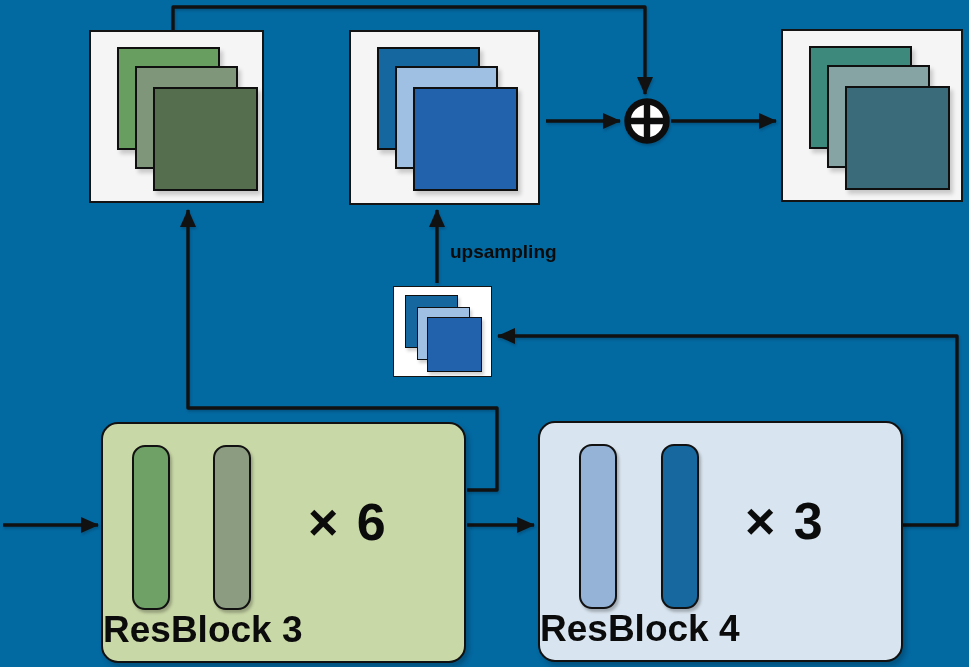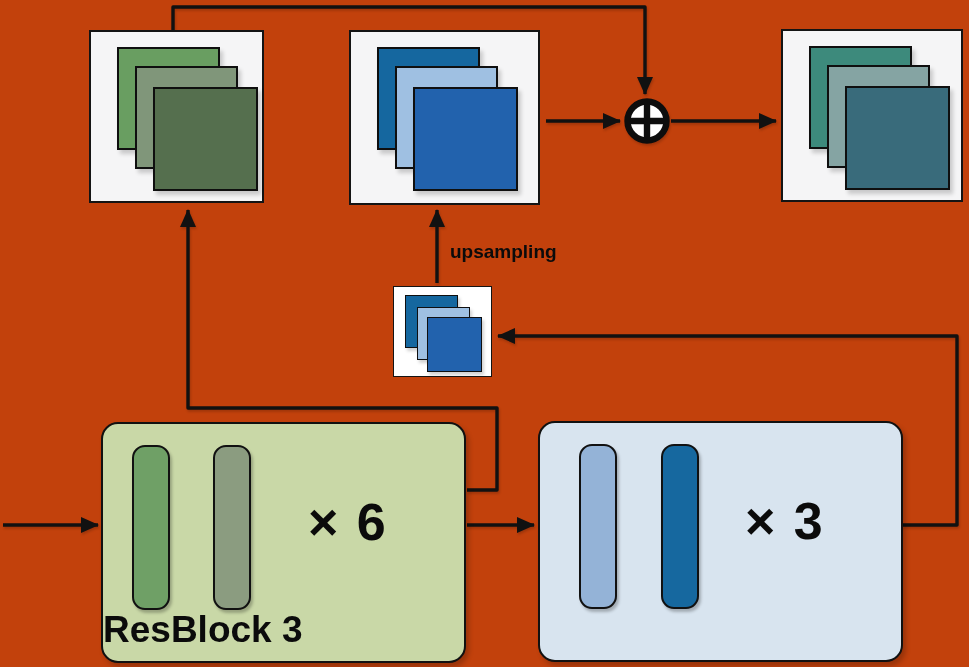--- a/index.html
+++ b/index.html
@@ -1,17 +1,17 @@
 <!DOCTYPE html>
 <html><head>
 <meta charset="utf-8">
 <style>
   html,body{margin:0;padding:0;background:#ffffff;}
   .canvas{
-    position:relative;width:969px;height:667px;background:#c2410c;overflow:hidden;
+    position:relative;width:969px;height:667px;background:#0369a1;overflow:hidden;
     font-family:"Liberation Sans","DejaVu Sans",sans-serif;color:#0b0b0b;
   }
   
   svg.connectors{position:absolute;left:0;top:0;width:969px;height:667px;
     filter:drop-shadow(1px 2px 1px rgba(0,0,0,0.18));}
   svg.connectors .conn{fill:none;stroke:#111111;stroke-width:3.4;stroke-linejoin:round;}
   svg.connectors .op{stroke:#0d0d0d;}
   
   .fmap{position:absolute;background:#f5f5f6;border:2px solid #141414;}
   .sq{position:absolute;border:2px solid #0f0f0f;box-shadow:3px 4px 4px rgba(0,0,0,0.18);}
@@ -96,15 +96,16 @@
     <div class="bar b1" style="background-color: rgb(111, 160, 102);"></div>
     <div class="bar b2" style="background-color: rgb(139, 156, 128);"></div>
     <div class="mult">× 6</div>
     <div class="rb-label">ResBlock 3</div>
   </div>
 
   <div class="resblock rb4" style="left: 538px; top: 421px; background-color: rgb(216, 228, 239);">
     <div class="bar b1" style="background-color: rgb(148, 179, 215);"></div>
     <div class="bar b2" style="background-color: rgb(22, 104, 159);"></div>
     <div class="mult">× 3</div>
+    <div class="rb-label">ResBlock 4</div>
   </div>
 
 </div>
 
 </body></html>

